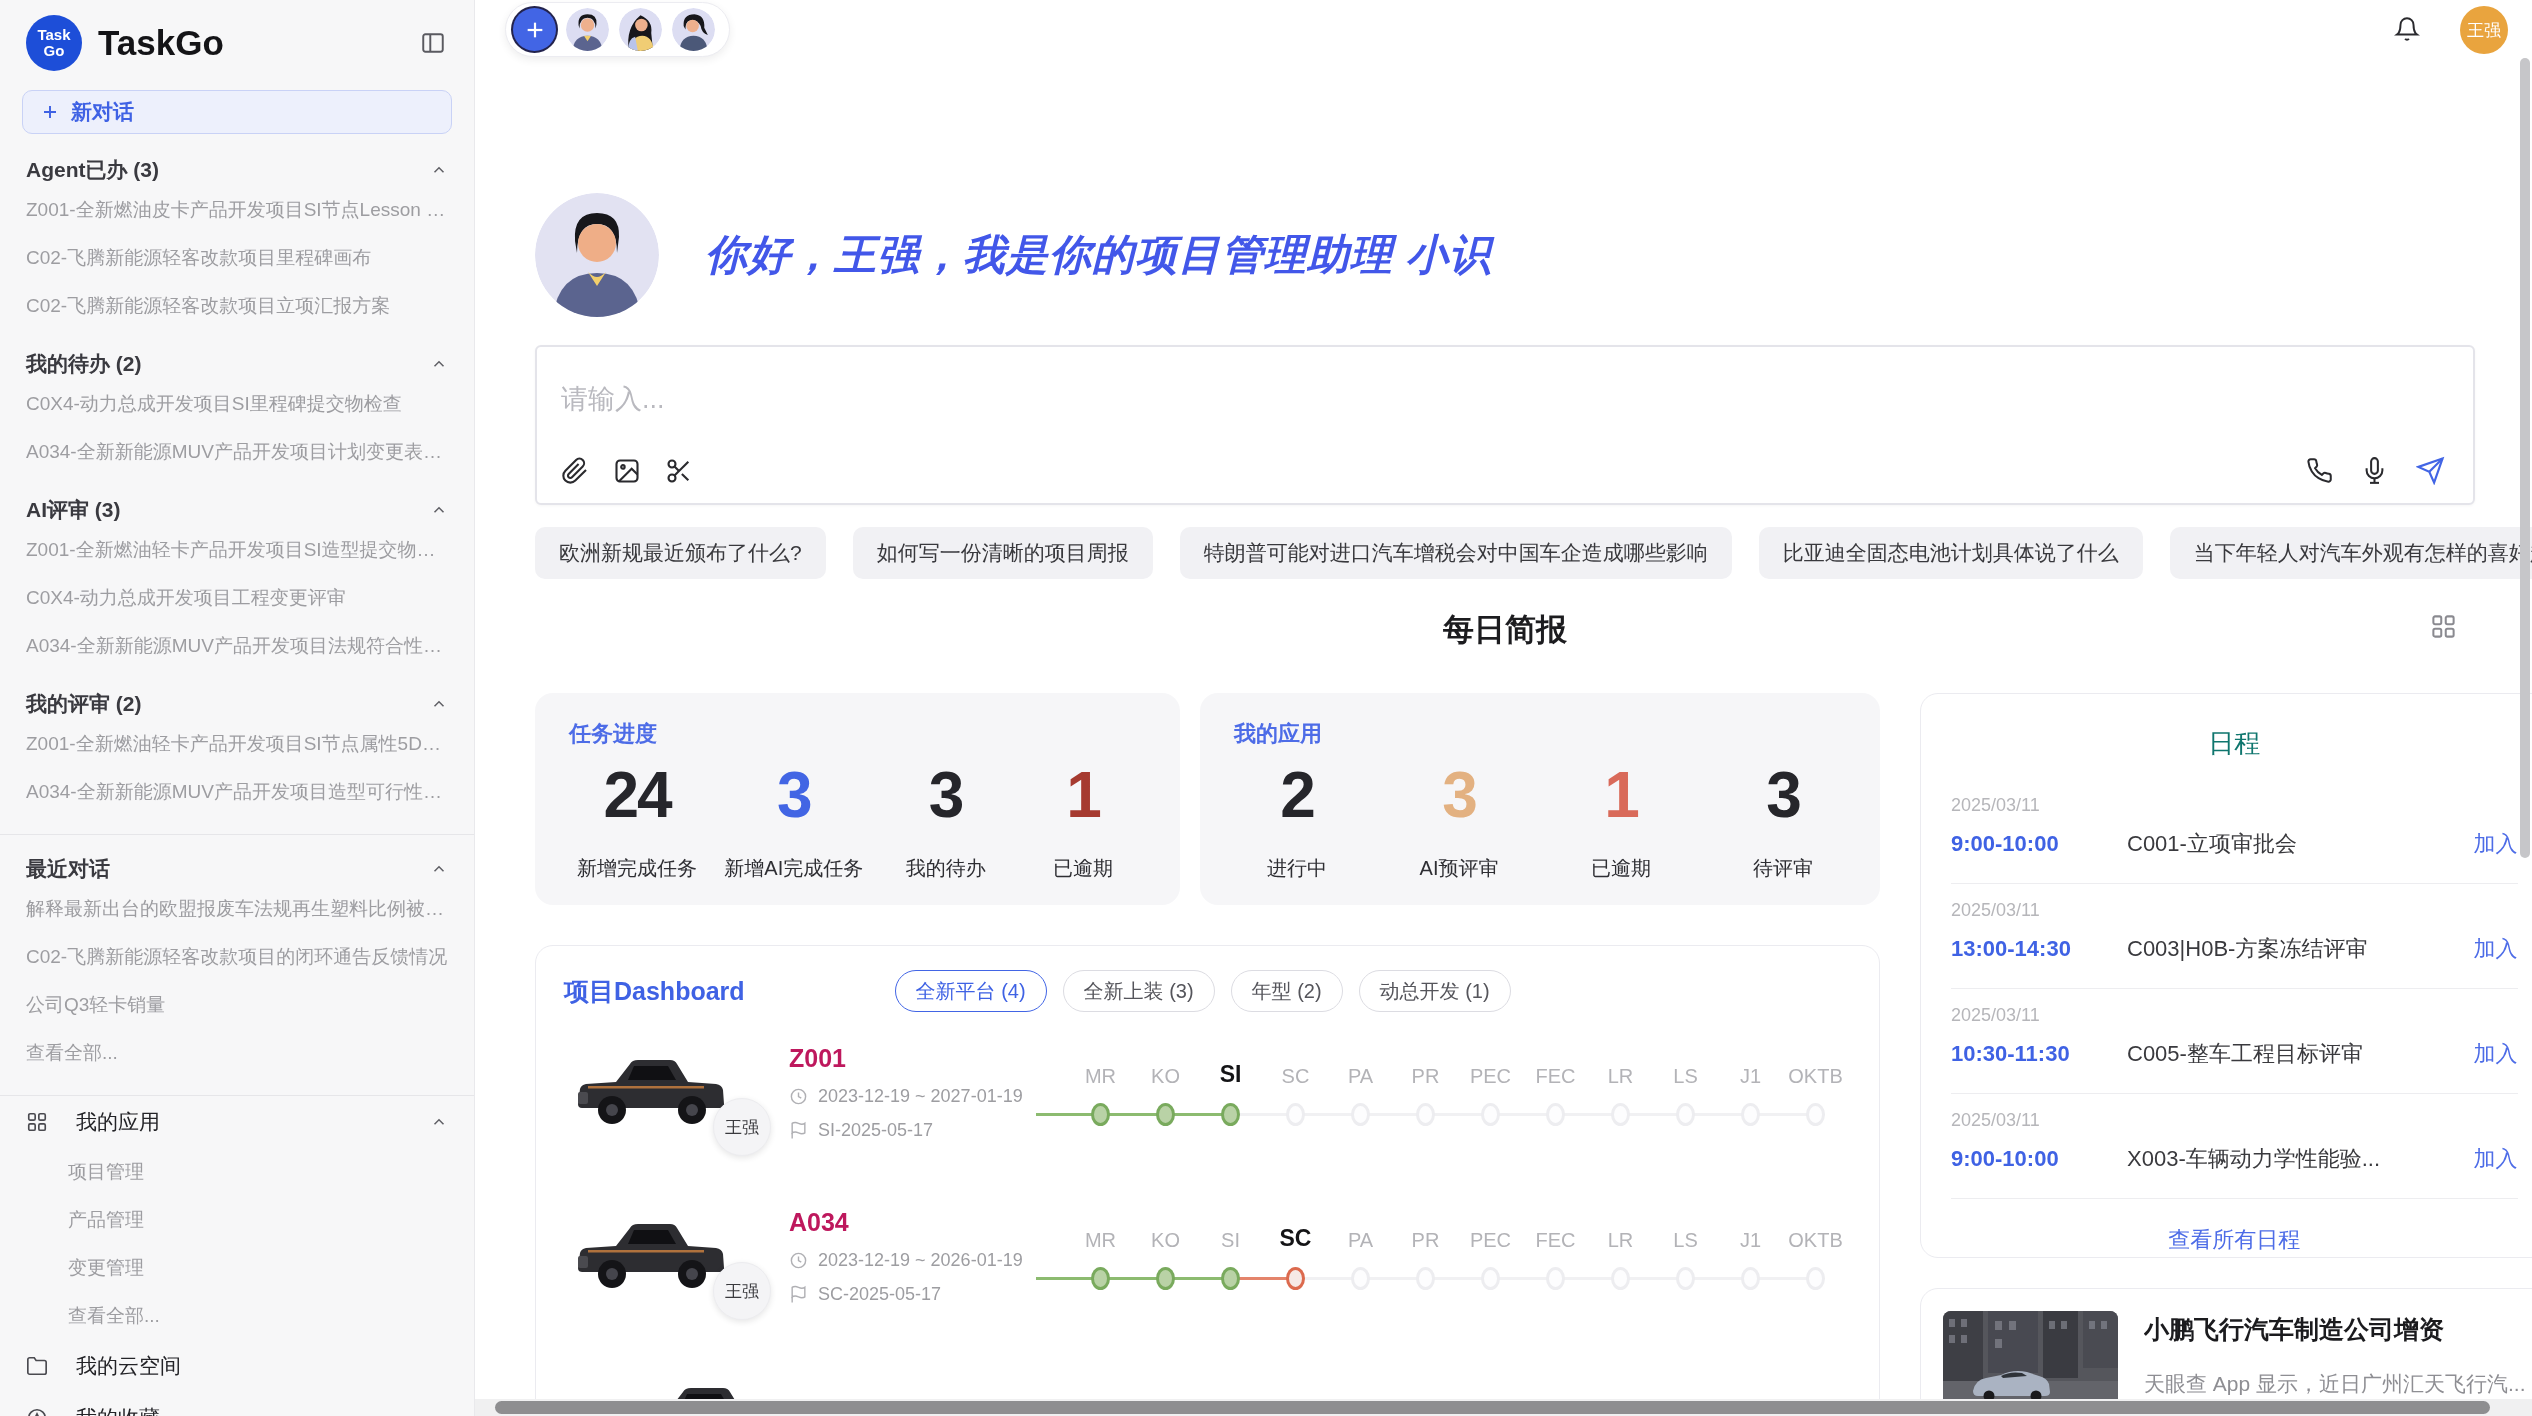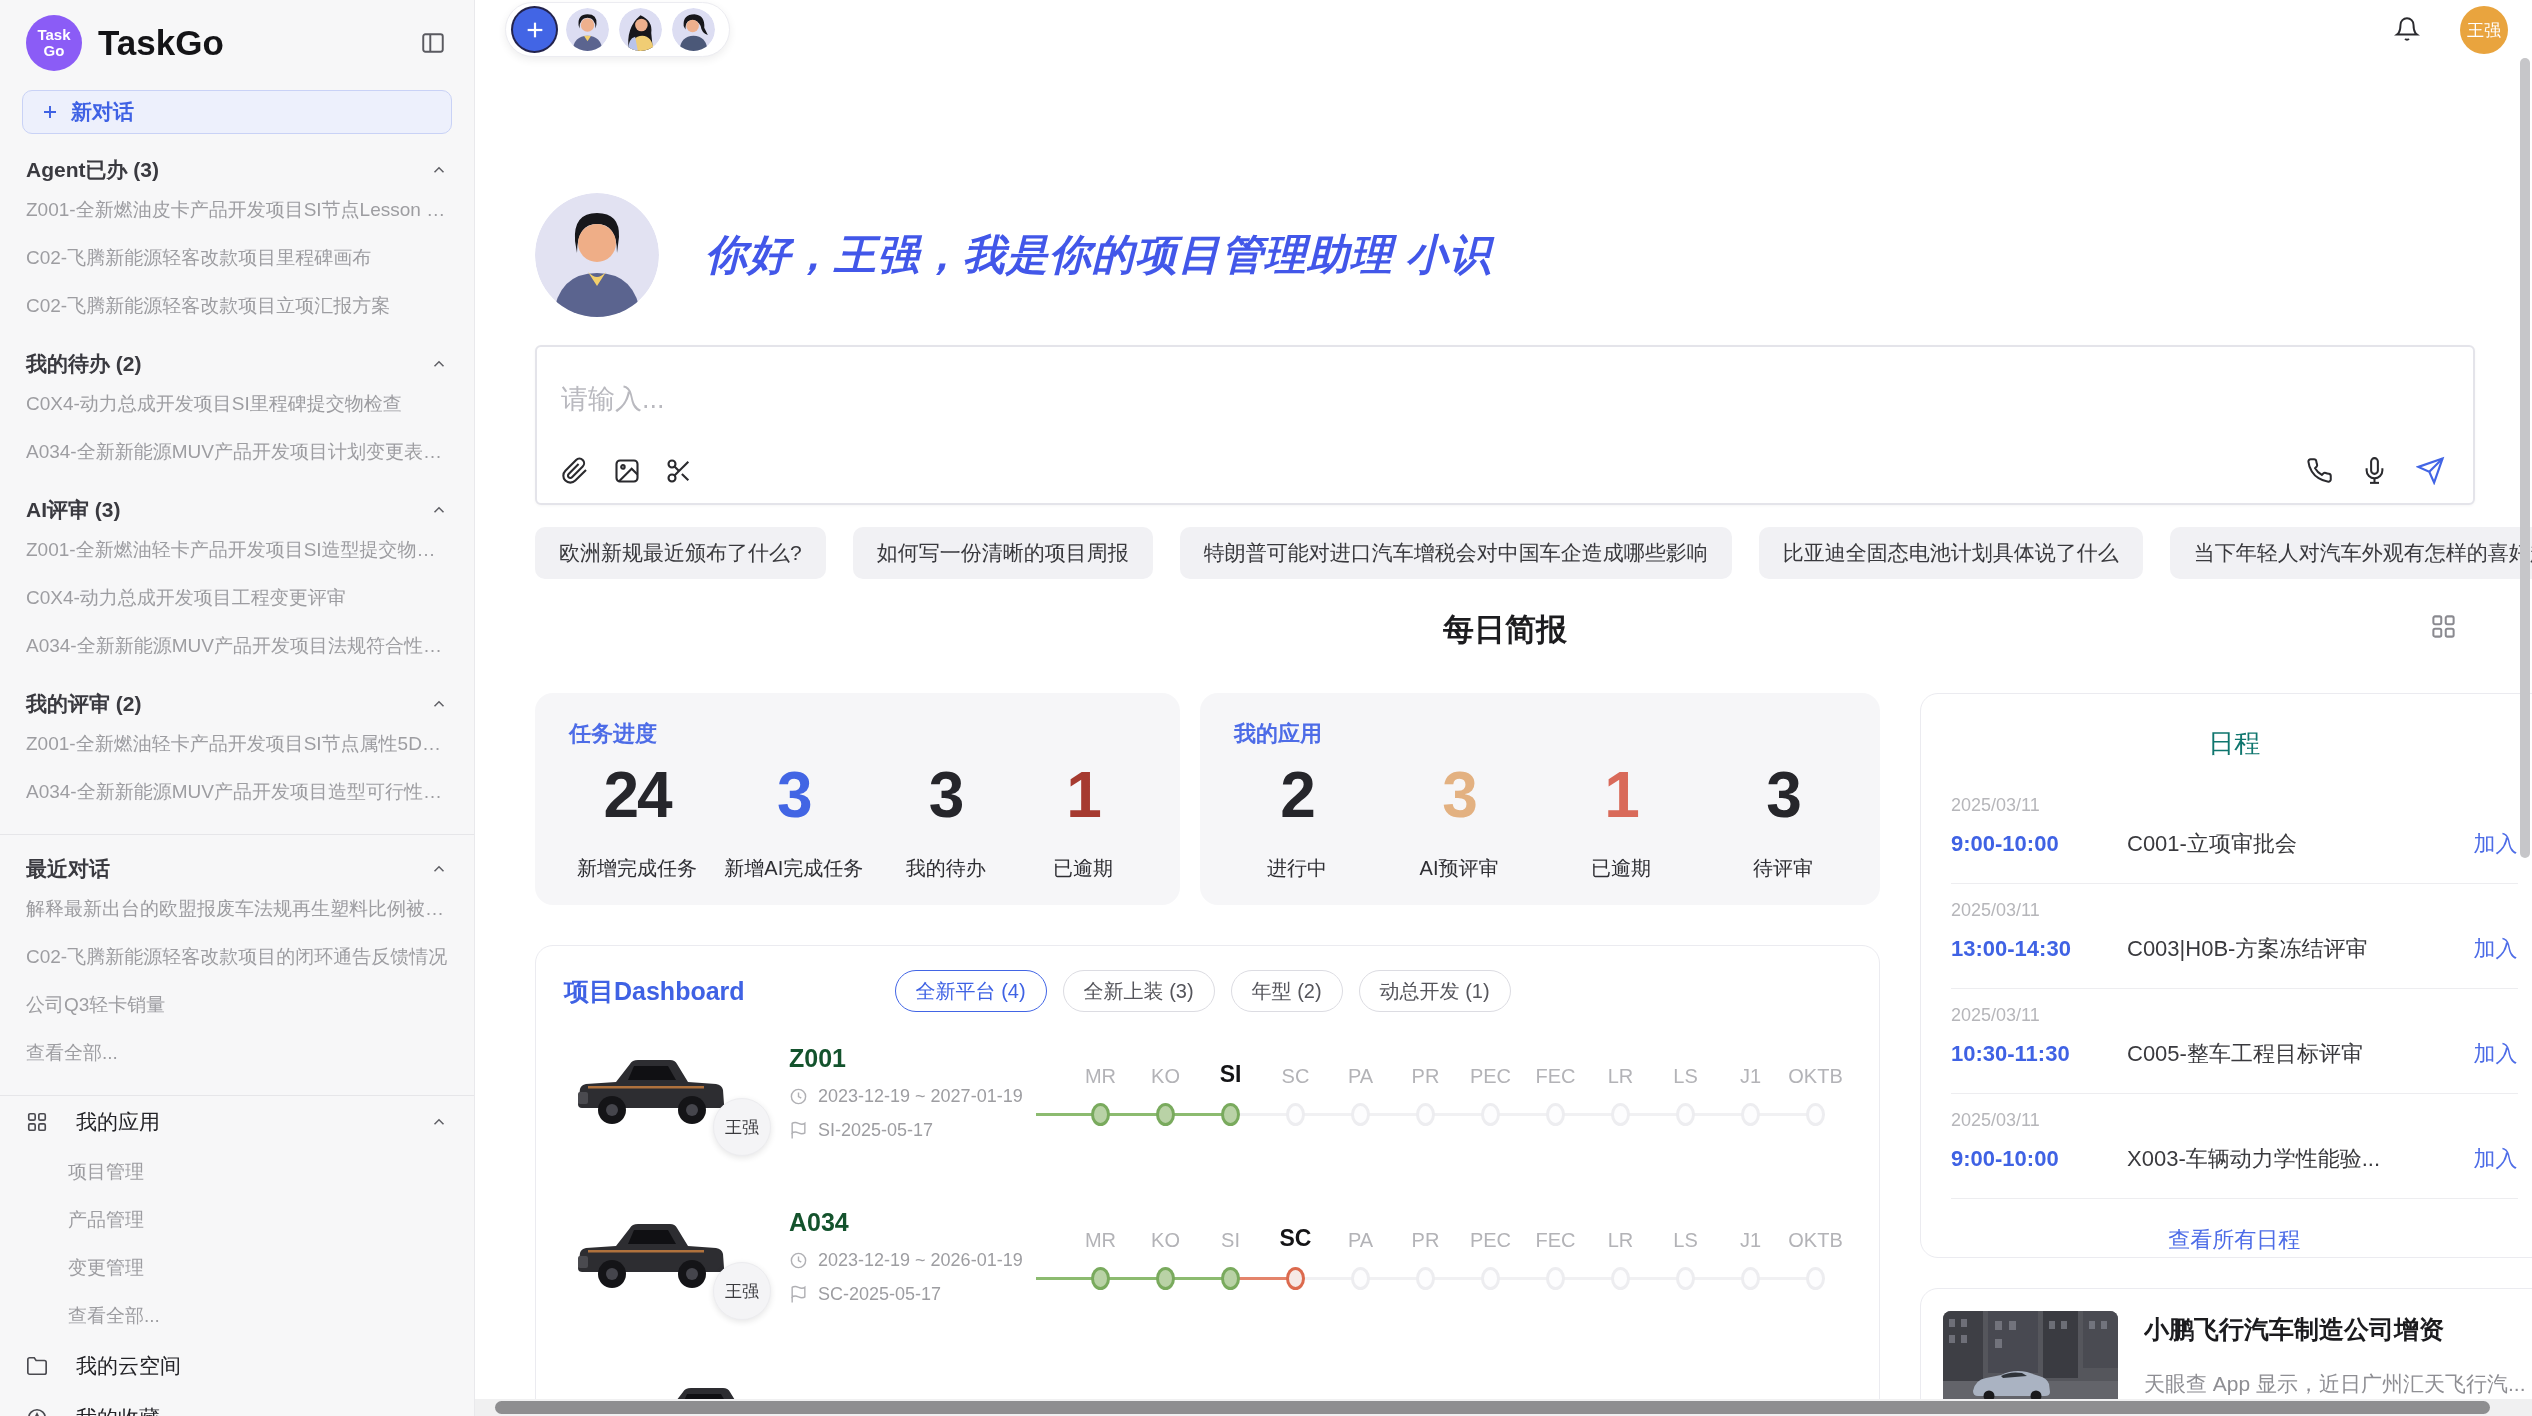--- a/index.html
+++ b/index.html
@@ -5,21 +5,21 @@
   *{box-sizing:border-box}
   html,body{margin:0;padding:0}
   body{width:2532px;height:1416px;overflow:hidden;display:flex;background:#fff;
        font-family:"Liberation Sans","DejaVu Sans",sans-serif;color:#222}
   svg{display:block}
 
   
   .sidebar{width:475px;min-width:475px;height:100%;background:#f7f7f8;border-right:1px solid #e9e9ec;
            display:flex;flex-direction:column;overflow:hidden;padding-top:10px}
   .sb-head{display:flex;align-items:center;padding:0 26px;height:66px}
-  .logo{width:56px;height:56px;border-radius:50%;background:#8b5cf6;color:#fff;display:flex;flex-direction:column;
+  .logo{width:56px;height:56px;border-radius:50%;background:#1d4ed8;color:#fff;display:flex;flex-direction:column;
         align-items:center;justify-content:center;font-size:15px;line-height:16px;font-weight:700;flex:none}
   .app-title{font-size:35px;font-weight:700;color:#141417;margin-left:16px;flex:1}
   .collapse-btn{width:30px;height:30px;display:flex;align-items:center;justify-content:center;cursor:pointer}
   .newchat{margin:14px 22px 0;height:44px;border:1px solid #c9d2f6;background:#edf0fc;border-radius:10px;
            display:flex;align-items:center;gap:12px;padding:0 18px;color:#3f62e4;font-size:21px;font-weight:600;cursor:pointer}
   .sb-scroll{flex:1;padding:2px 26px 0;overflow:hidden}
   .sb-sec-head{display:flex;align-items:center;justify-content:space-between;margin:20px 0 2px;cursor:pointer}
   .sb-sec-title{font-size:21px;color:#3a3a40;font-weight:600}
   .sb-item{font-size:19px;color:#9d9da1;padding:11px 0;white-space:nowrap;overflow:hidden;text-overflow:ellipsis;cursor:pointer}
   .sb-divider{height:1px;background:#e6e6e9;margin:18px -26px 0}
@@ -80,21 +80,21 @@
          font-size:20px;color:#55555b;background:#fff;cursor:pointer}
   .fpill.active{border-color:#4265e5;color:#3f62e4}
 
   .proj{display:flex;align-items:center;margin-top:30px}
   .proj + .proj{margin-top:64px}
   .truckwrap{position:relative;width:175px;height:100px;flex:none}
   .badge{position:absolute;right:-32px;bottom:-14px;width:58px;height:58px;border-radius:50%;background:#f4f4f6;
          border:1px solid #ececef;display:flex;align-items:center;justify-content:center;font-size:17px;color:#3a3a3e;
          box-shadow:0 2px 6px rgba(0,0,0,.10)}
   .pinfo{margin-left:50px;width:235px;flex:none}
-  .pcode{font-size:25px;font-weight:700;color:#14532d}
+  .pcode{font-size:25px;font-weight:700;color:#be185d}
   .pmeta{display:flex;align-items:center;gap:10px;margin-top:13px;font-size:18px;color:#9d9da1}
   .track{flex:1;display:flex;margin-left:14px;padding-left:30px}
   .mcell{width:65px;display:flex;flex-direction:column;align-items:center}
   .mlabel{font-size:20px;color:#b3b3b7;height:30px;display:flex;align-items:flex-end;justify-content:center}
   .mlabel.cur{color:#141416;font-weight:700;font-size:23px}
   .dotrow{position:relative;margin-top:14px;height:24px;width:100%;display:flex;align-items:center;justify-content:center}
   .dline{position:absolute;top:10.5px;left:-32.5px;width:65px;height:3px;z-index:0}
   .dline.done,.dline.current{background:#8cbb70}
   .dline.overdue{background:#e4846b}
   .dline.pending{background:#f1f1f3}

